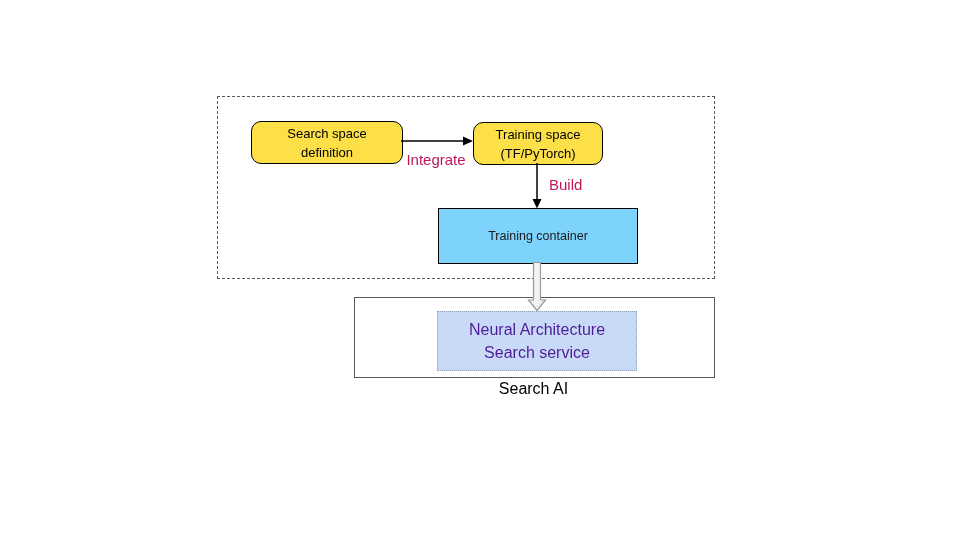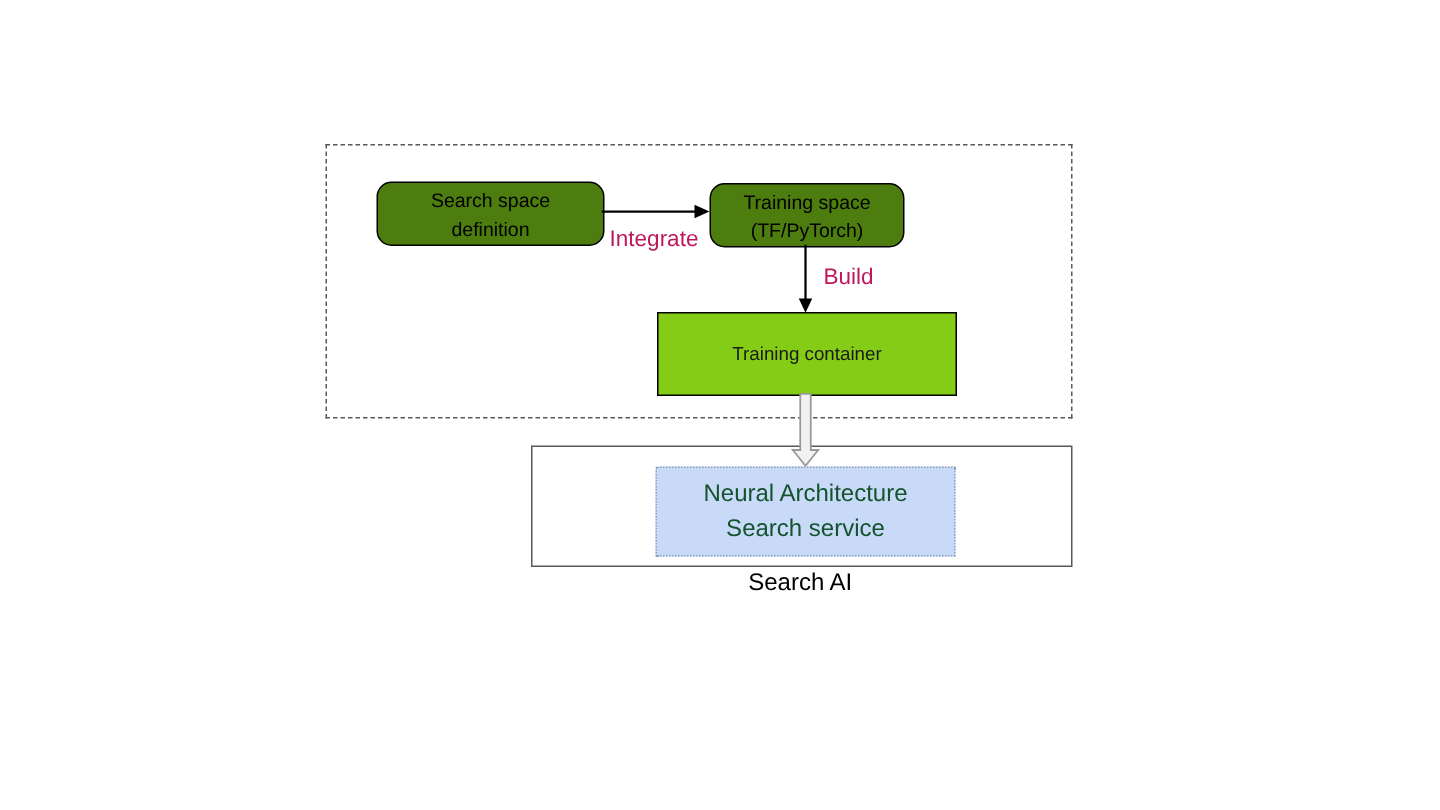--- a/index.html
+++ b/index.html
@@ -23,37 +23,37 @@
     left: 217px; top: 96px;
     width: 496px; height: 181px;
     border: 1px dashed #595959;
     background: transparent;
   }
 
   
   .rounded-node {
     border: 1.5px solid #000000;
     border-radius: 10px;
-    background: #4d7c0f;
+    background: #fde047;
     display: flex;
     flex-direction: column;
     align-items: center;
     justify-content: center;
     text-align: center;
     font-size: 13px;
     line-height: 19px;
   }
   .node-search-space { left: 251px; top: 121px; width: 150px; height: 41px; }
   .node-training-codes { left: 473px; top: 122px; width: 128px; height: 41px; }
 
   
   .node-training-container {
     left: 438px; top: 208px;
     width: 198px; height: 54px;
-    background: #84cc16;
+    background: #7dd3fc;
     border: 1px solid #000000;
     display: flex;
     align-items: center;
     justify-content: center;
     font-size: 12.5px;
     color: #1a1a1a;
   }
 
   
   .vertex-container {
@@ -69,21 +69,21 @@
     width: 198px; height: 58px;
     background: #c9daf8;
     border: 1px dotted #8ba0bd;
     display: flex;
     flex-direction: column;
     align-items: center;
     justify-content: center;
     text-align: center;
     font-size: 16px;
     line-height: 23px;
-    color: #14532d;
+    color: #4c1d95;
   }
 
   .vertex-label {
     left: 354px; top: 380px;
     width: 359px;
     text-align: center;
     font-size: 16px;
     color: #000000;
   }
 

